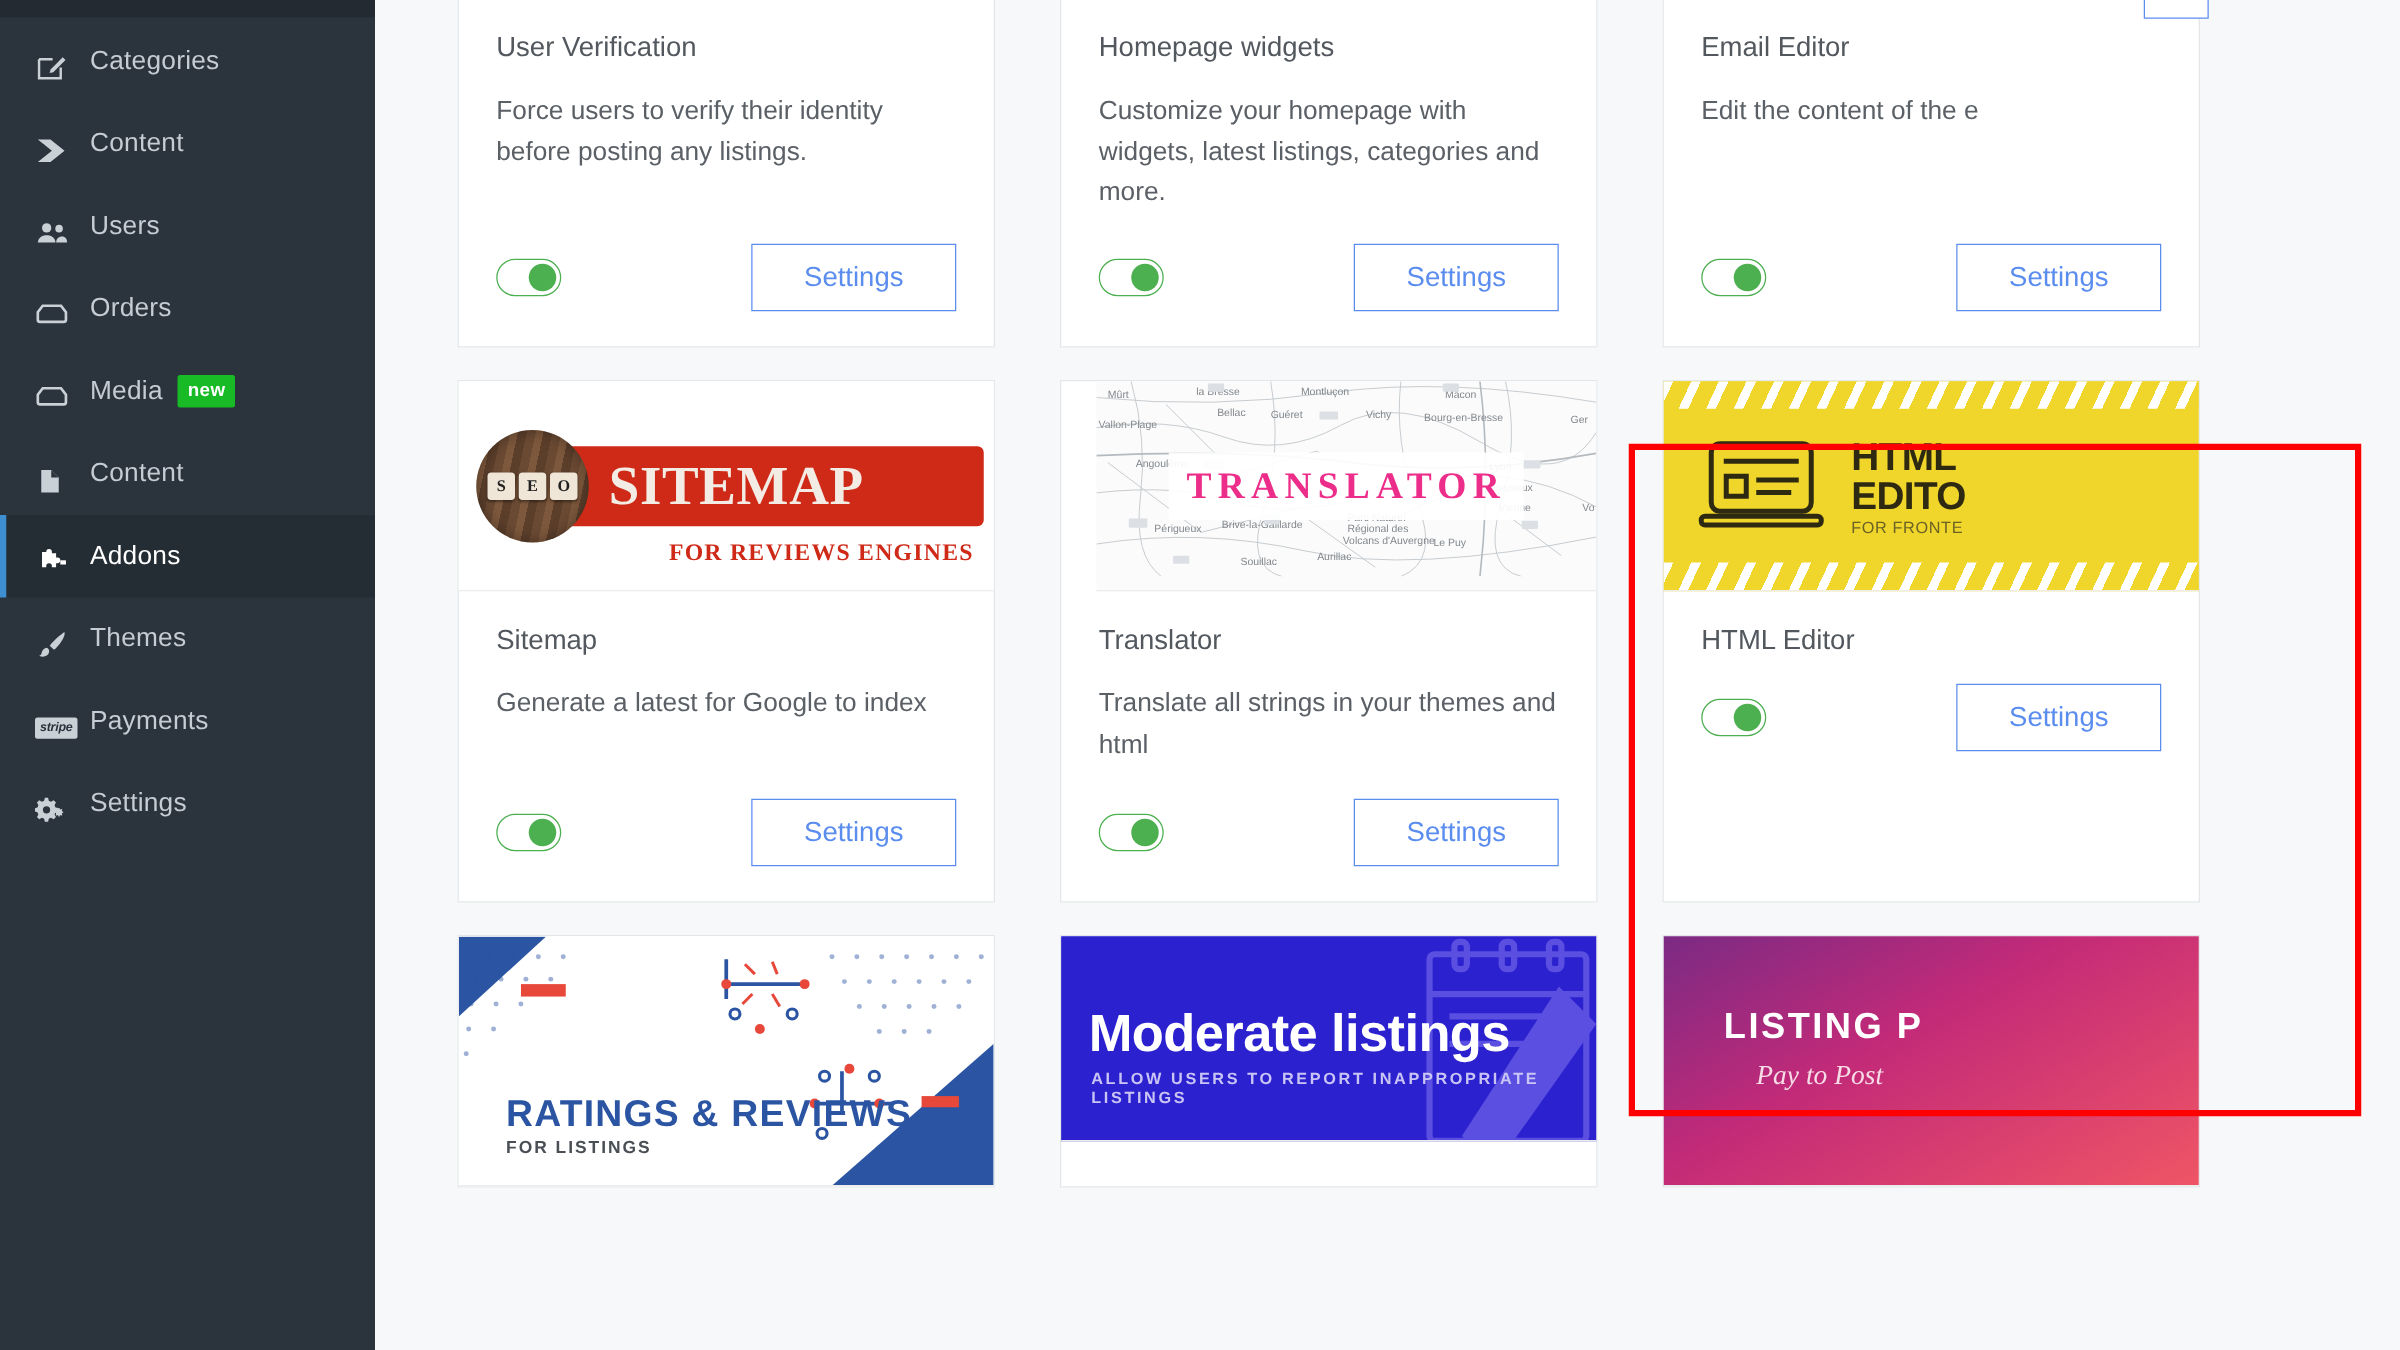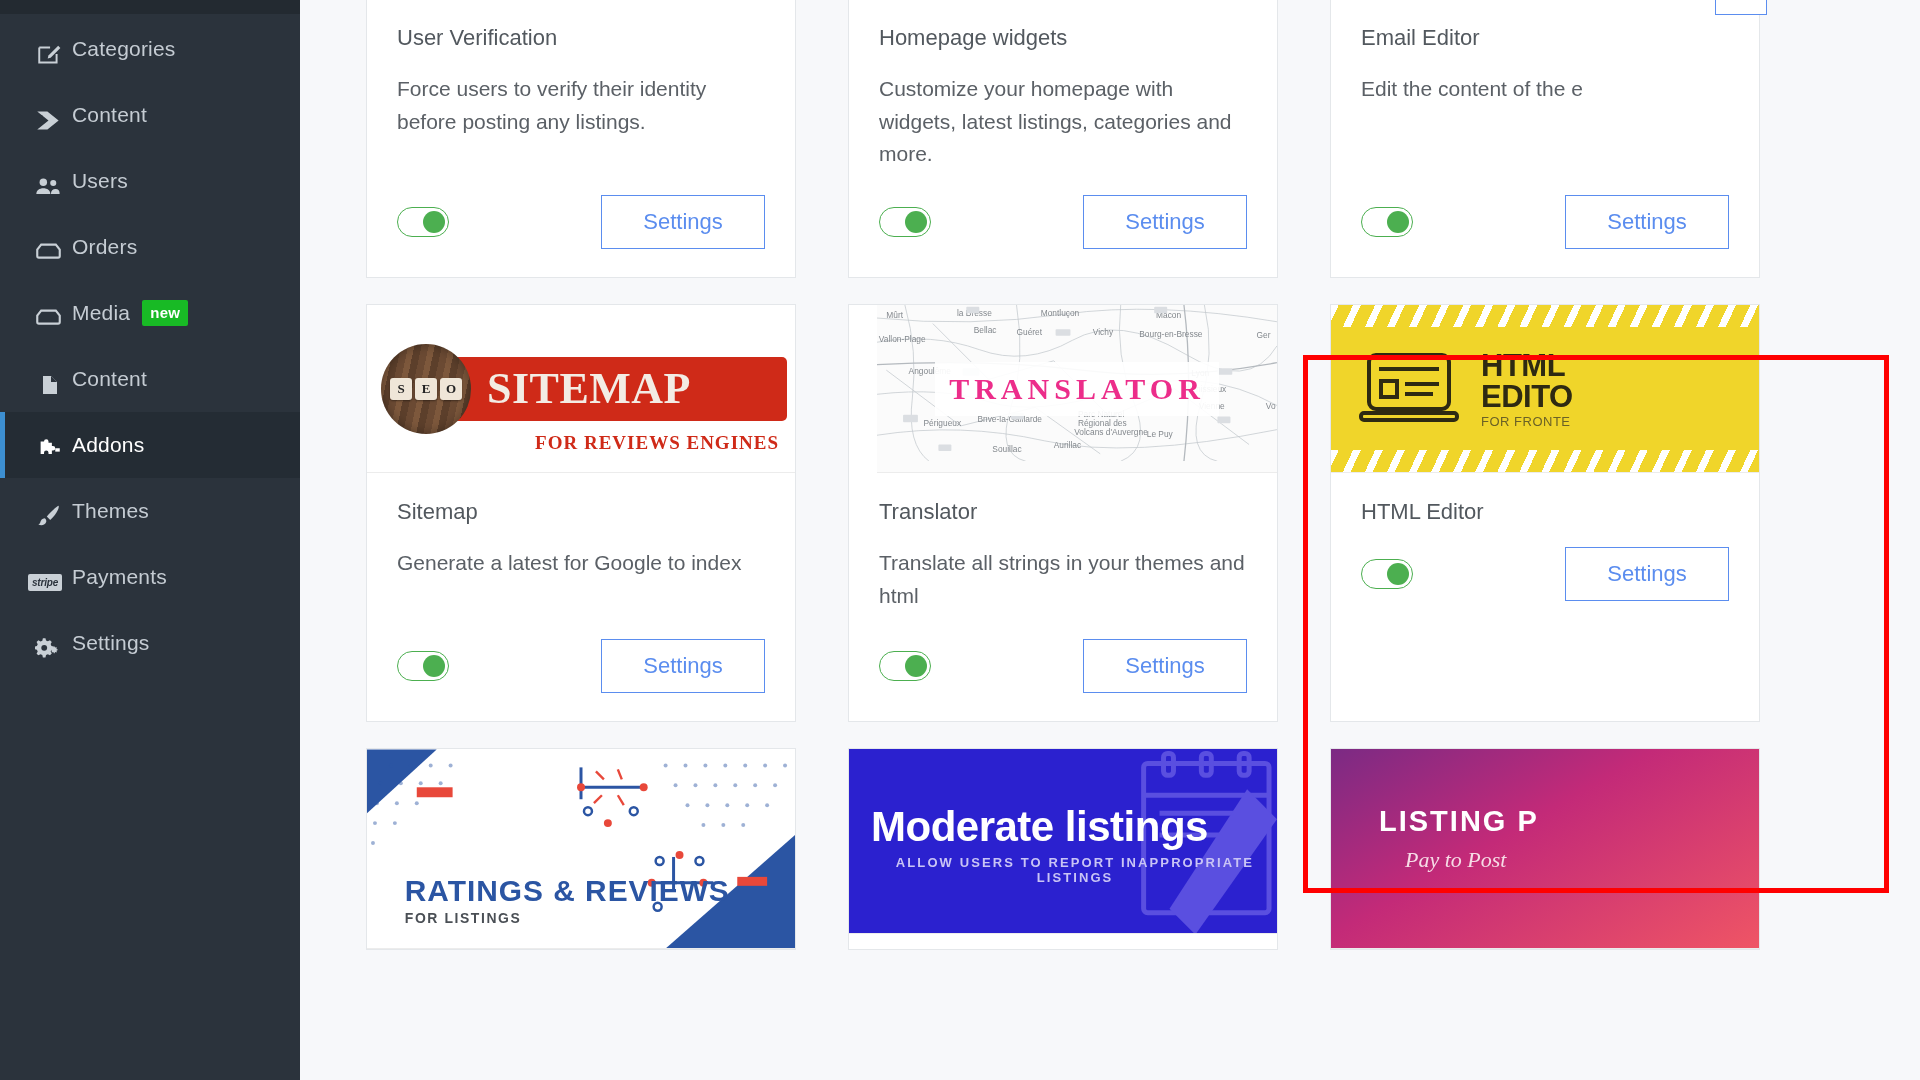--- a/index.html
+++ b/index.html
@@ -18,21 +18,21 @@
   .sidebar-top { height:14px; background:#232a31; }
   .nav { padding-top:2px; }
   .nav-item {
     display:flex; align-items:center;
     height:66px; padding-left:28px;
     color:#c5ccd3; font-size:21px; letter-spacing:.2px;
     position:relative; cursor:pointer;
   }
   .nav-item .ico {
     width:34px; flex:0 0 34px; display:flex; align-items:center;
-    justify-content:flex-end; color:#c9d0d6;margin-top:11px;
+    justify-content:flex-start; color:#c9d0d6;margin-top:11px;
   }
   .nav-item .label { margin-left:10px; white-space:nowrap; }
   .nav-item.active {
     background:#242c34; color:#ffffff;
   }
   .nav-item.active::before {
     content:""; position:absolute; left:0; top:0; bottom:0;
     width:5px; background:#3d8fd1;
   }
   .nav-item.active .ico { color:#ffffff; }
@@ -570,21 +570,21 @@
               <circle cx="294" cy="112" r="4" fill="#fff" stroke="#2b55a3" stroke-width="2.5"></circle>
               <circle cx="334" cy="112" r="4" fill="#fff" stroke="#2b55a3" stroke-width="2.5"></circle>
               <circle cx="292" cy="158" r="4" fill="#fff" stroke="#2b55a3" stroke-width="2.5"></circle>
               <text x="38" y="152" font-family="Liberation Sans, sans-serif" font-size="30" font-weight="bold" fill="#2b55a3" letter-spacing="1">RATINGS &amp; REVIEWS</text>
               <text x="38" y="174" font-family="Liberation Sans, sans-serif" font-size="14" font-weight="bold" fill="#4a4f55" letter-spacing="1.6">FOR LISTINGS</text>
             </svg>
           </div>
         </section>
 
         <section class="card">
-          <div class="banner bn-mod" style="height:185px;text-align:center;">
+          <div class="banner bn-mod" style="height:164px;">
             <svg viewBox="0 0 430 200" width="100%" height="200" style="position:absolute;inset:0;">
               <rect width="430" height="200" fill="#2b21cf"></rect>
               <g stroke="#5a4fe0" stroke-width="5" fill="none">
                 <rect x="296" y="14" width="126" height="150" rx="4"></rect>
                 <line x1="296" y1="46" x2="422" y2="46"></line>
                 <line x1="312" y1="64" x2="406" y2="64"></line>
                 <line x1="312" y1="86" x2="380" y2="86"></line>
                 <rect x="316" y="4" width="10" height="22" rx="4"></rect>
                 <rect x="354" y="4" width="10" height="22" rx="4"></rect>
                 <rect x="392" y="4" width="10" height="22" rx="4"></rect>

